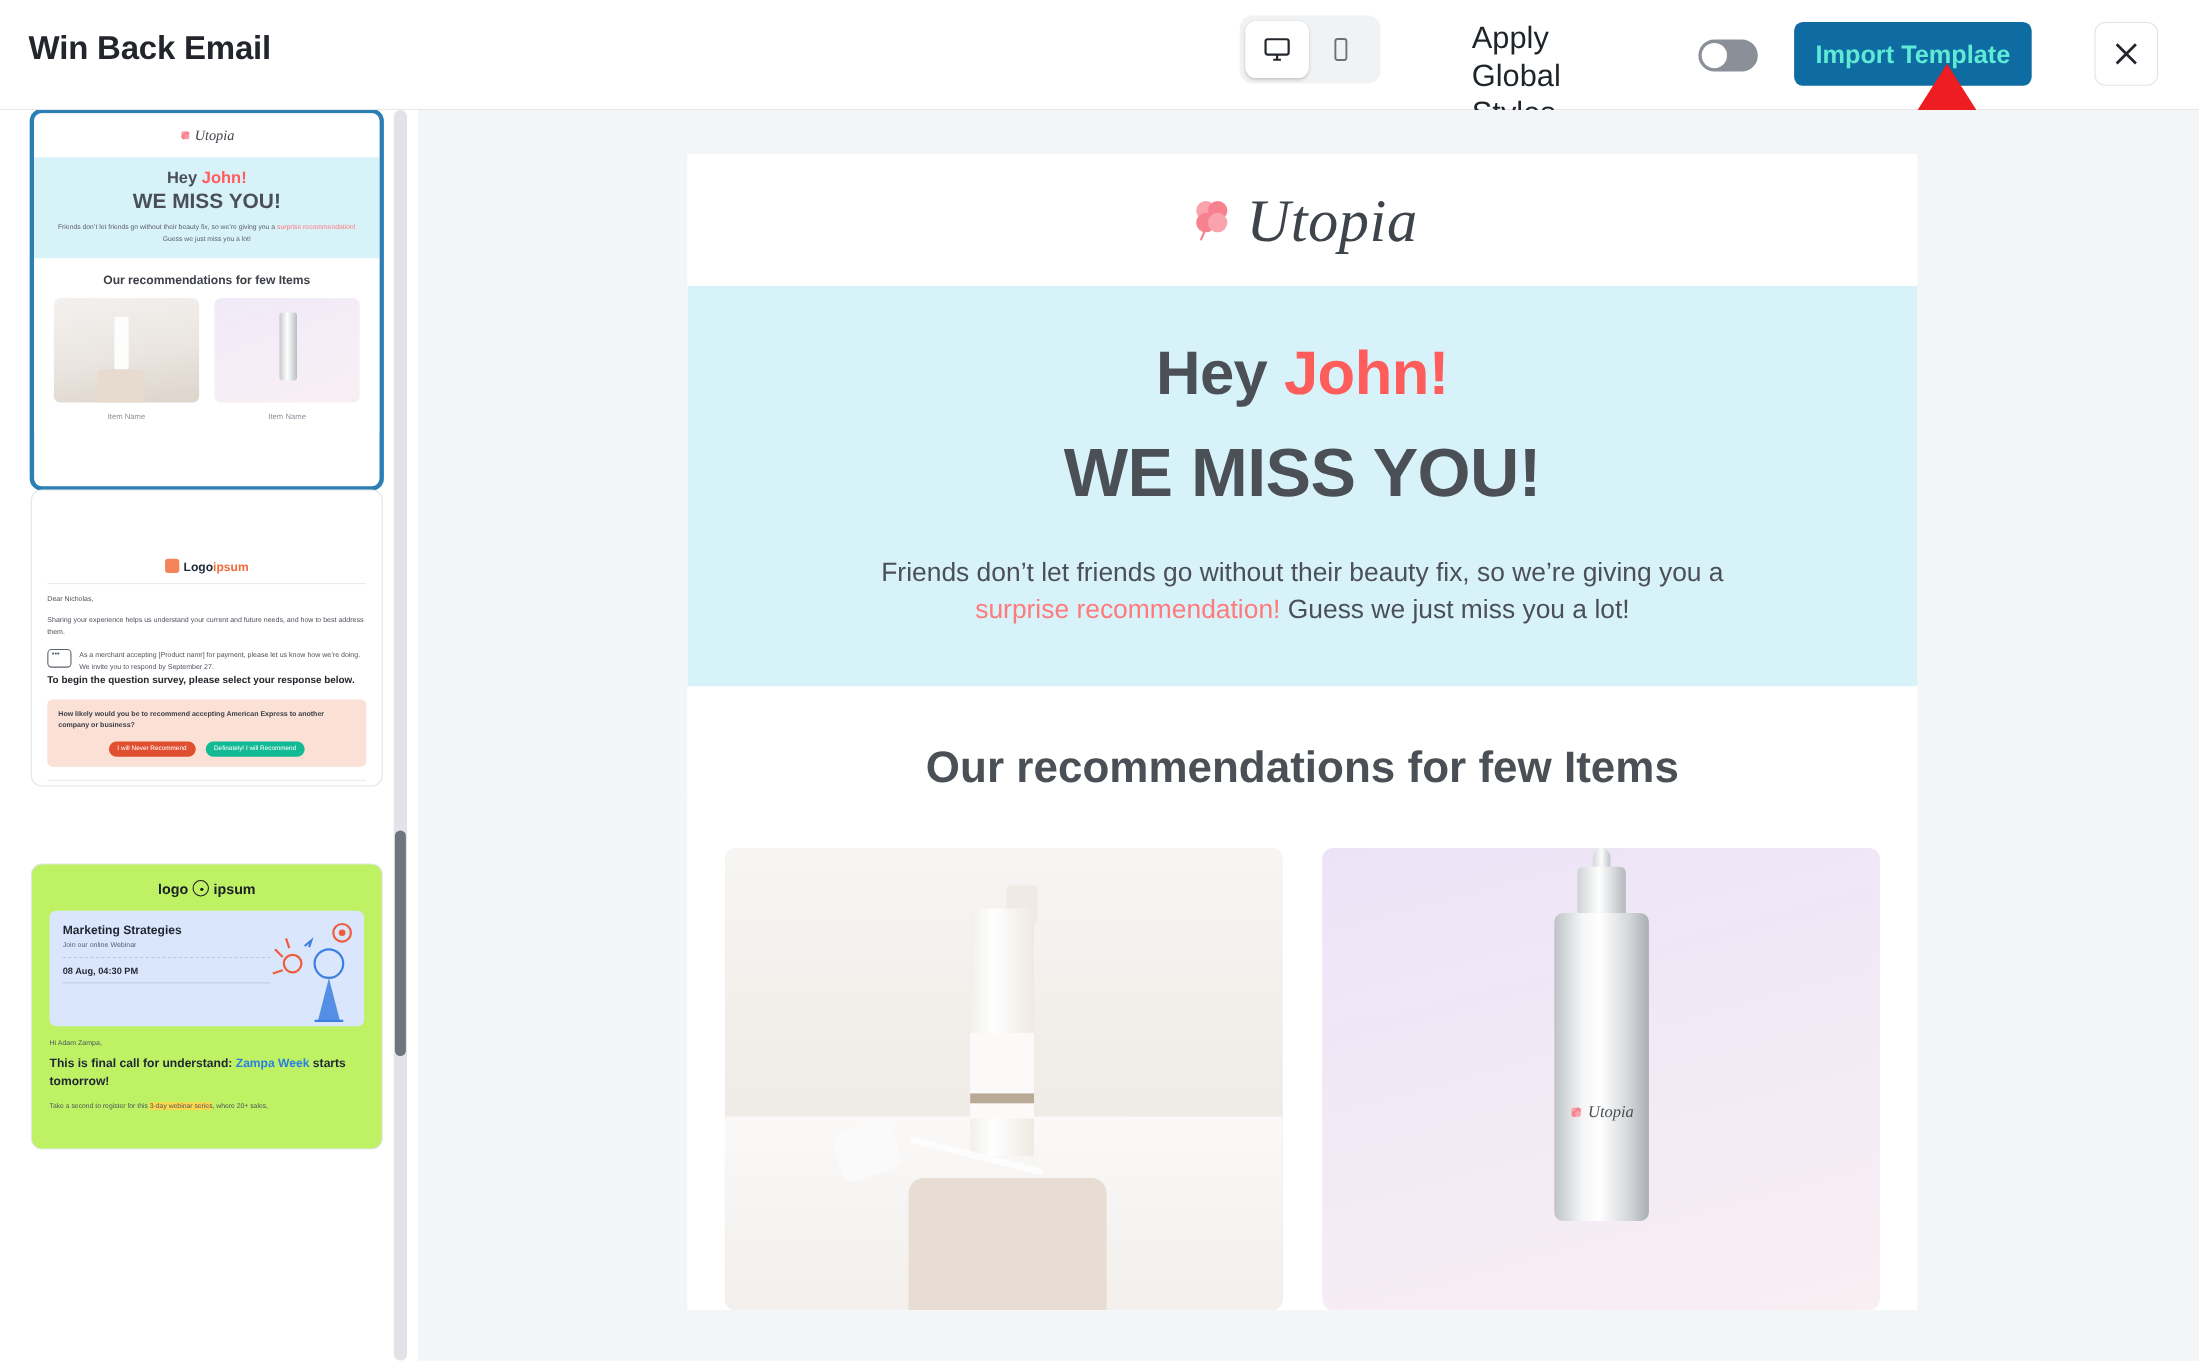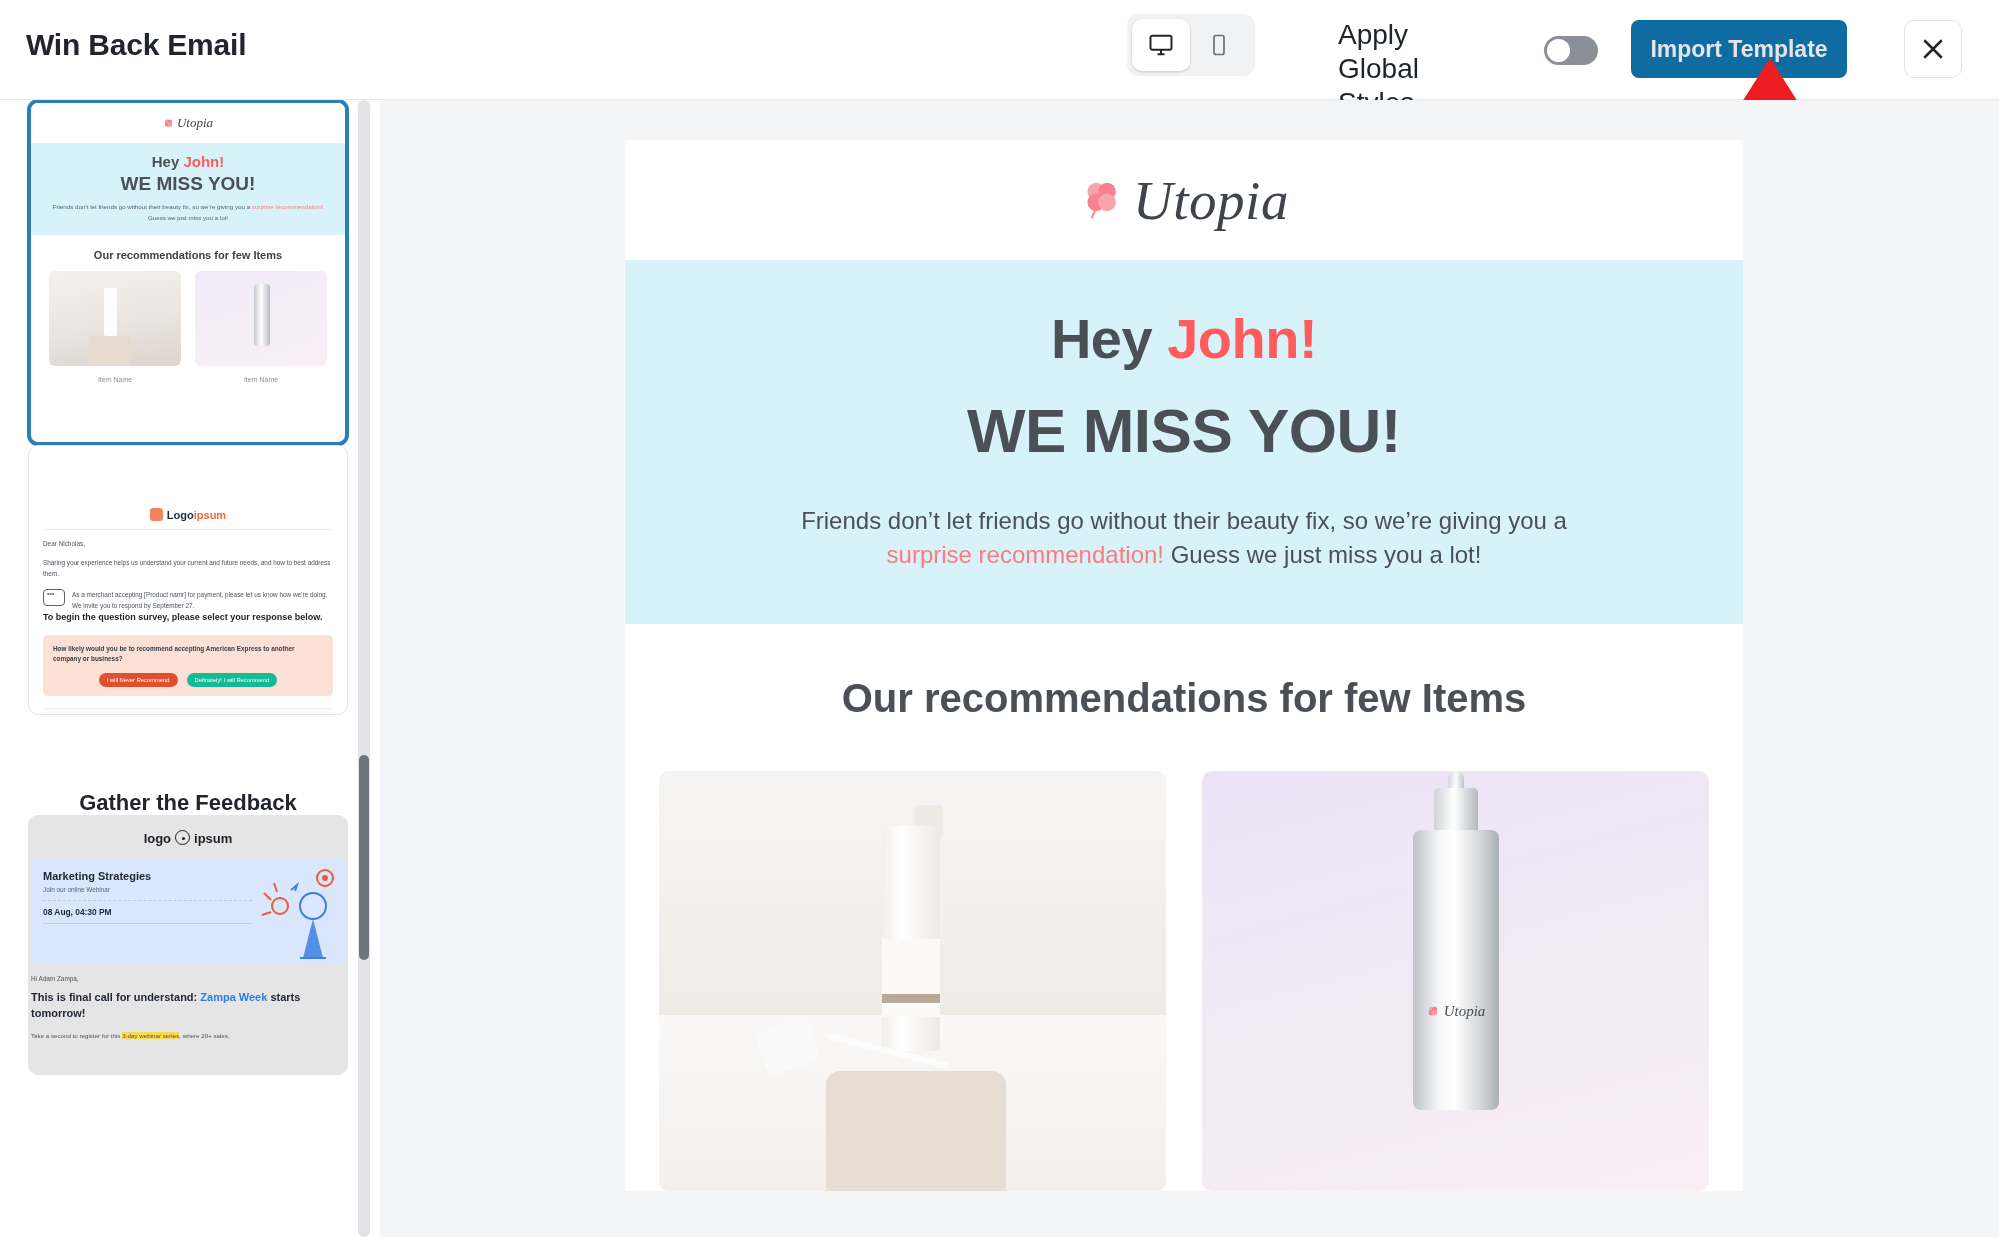--- a/index.html
+++ b/index.html
@@ -43,21 +43,21 @@
     cursor: pointer;
   }
   .toggle-knob {
     position: absolute; left: 3px; top: 3px;
     width: 23px; height: 23px; border-radius: 50%; background: #ffffff;
   }
 
   .import-btn {
     position: absolute; left: 1631px; top: 20px;
     width: 216px; height: 58px; border-radius: 8px;
-    background: #0f6ca3; color: #e5e5e5;
+    background: #0f6ca3; color: #5eead4;
     font-size: 23px; font-weight: bold; border: none; cursor: pointer;
     display: flex; align-items: center; justify-content: center;
   }
   .close-btn {
     position: absolute; left: 1904px; top: 20px;
     width: 58px; height: 58px; border-radius: 10px;
     background: #ffffff; border: 1px solid #e2e4e8; cursor: pointer;
     display: flex; align-items: center; justify-content: center;
   }
 
@@ -115,21 +115,21 @@
   .t2-survey { margin-top: 10px; background:#fbe0d5; border-radius: 5px; padding: 9px 10px; }
   .t2-q { font-size: 6.4px; font-weight: bold; color:#3b4048; line-height:1.65; }
   .t2-btns { display:flex; gap:9px; justify-content:center; margin-top: 8px; }
   .t2-btn { font-size: 5.8px; color:#fff; border-radius: 10px; padding: 4px 8px; }
   .t2-btn.no { background:#e04f2f; }
   .t2-btn.yes { background:#13ba96; }
   .t2-foot { margin-top: 12px; border-top:1px solid #e9ebee; padding-top:8px; text-align:center; font-size: 5.4px; color:#8a9098; line-height:1.9; }
   .t2-foot a { color:#5b9bd5; text-decoration:none; }
 
   
-  #thumb3 { top: 715px; height: 260px; background:#e5e5e5; padding: 12px 2px; }
+  #thumb3 { top: 685px; height: 260px; background:#bef264; padding: 12px 16px; }
   .t3-logo { text-align:center; font-size: 13px; font-weight: bold; color:#1b1f25; padding: 2px 0 12px; }
   .t3-ring { display:inline-block; width:15px; height:15px; border-radius:50%; border:1.4px solid #1b1f25; margin:0 4px; vertical-align:-2px; position:relative;}
   .t3-ring:after{content:"";position:absolute;left:5.5px;top:5.5px;width:3px;height:3px;border-radius:50%;background:#1b1f25;}
   .t3-card { background:#d9e6fb; border-radius:6px; padding:12px 12px 16px; position:relative; overflow:hidden; height:105px;}
   .t3-title { font-size: 11px; font-weight: bold; color:#1f2632; }
   .t3-sub { font-size: 6.4px; color:#5c6572; margin-top:4px; }
   .t3-rule { border-top:1px dashed #b9c9e4; margin:7px 0 6px; width:72%; }
   .t3-date { font-size: 8.4px; font-weight: bold; color:#1f2632; }
   .t3-rule2 { border-top:1px solid #bfcde6; margin:6px 0 0; width:72%; }
   .t3-art { position:absolute; right:6px; top:8px; width:92px; height:96px; }

